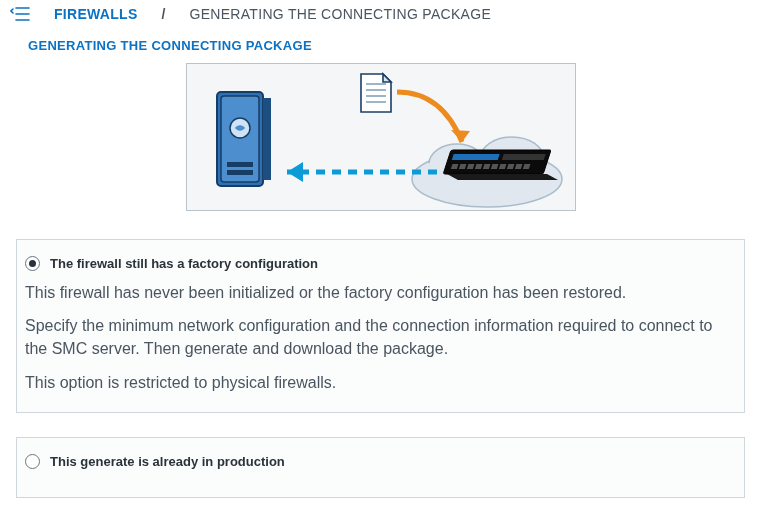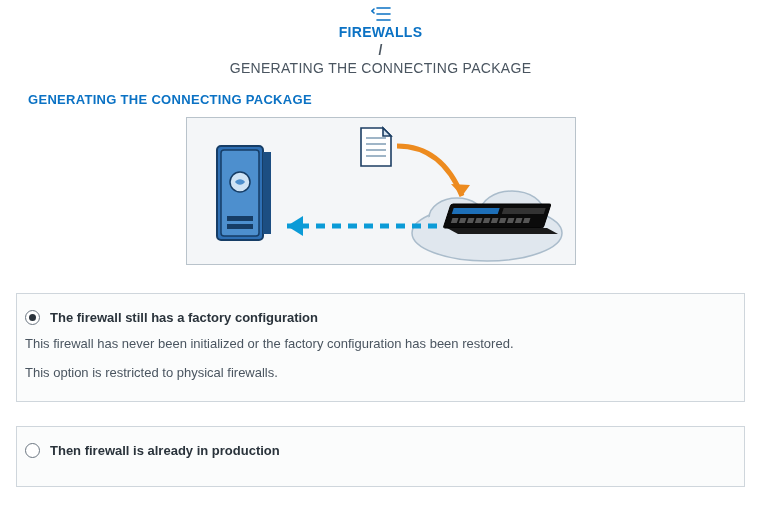--- a/index.html
+++ b/index.html
@@ -10,24 +10,23 @@
     color: #333;
     background: #fff;
     width: 761px;
   }
   .page {
     padding: 6px 10px 14px 10px;
   }
   .breadcrumb {
     display: flex;
     align-items: center;
-    gap: 2px;
+    gap: 24px;
     font-size: 14px;
     margin-bottom: 16px;
-    flex-direction: column;
   }
   .bc-icon svg { display:block; }
   .bc-link {
     color: #0b72c4;
     font-weight: 700;
     letter-spacing: .3px;
   }
   .bc-sep {
     color: #4a5560;
     font-weight: 700;
@@ -72,21 +71,21 @@
     gap: 10px;
     margin-bottom: 10px;
   }
   .option-title {
     font-weight: 700;
     color: #2a333b;
     font-size: 13px;
   }
   .option-desc {
     color: #4a5560;
-    font-size: 13px;
+    font-size: 16px;
     line-height: 1.45;
   }
   .option-desc p { margin: 0 0 10px 0; }
   .option-desc p:last-child { margin-bottom: 0; }
   .radio {
     width: 13px;
     height: 13px;
     border-radius: 50%;
     border: 1px solid #6b7681;
     background: #fff;
@@ -193,26 +192,27 @@
     </div>
   </div>
 
   <div class="option-box">
     <div class="option-header">
       <span class="radio checked"></span>
       <span class="option-title">The firewall still has a factory configuration</span>
     </div>
     <div class="option-desc">
       <p>This firewall has never been initialized or the factory configuration has been restored.</p>
+      <p>Specify the minimum network configuration and the connection information required to connect to the SMC server. Then generate and download the package.</p>
       <p>This option is restricted to physical firewalls.</p>
     </div>
   </div>
 
   <div class="option-box">
     <div class="option-header">
       <span class="radio"></span>
-      <span class="option-title">Then firewall is already in production</span>
+      <span class="option-title">This generate is already in production</span>
     </div>
     <div class="option-desc">
     </div>
   </div>
 
 </div>
 
 </body></html>

